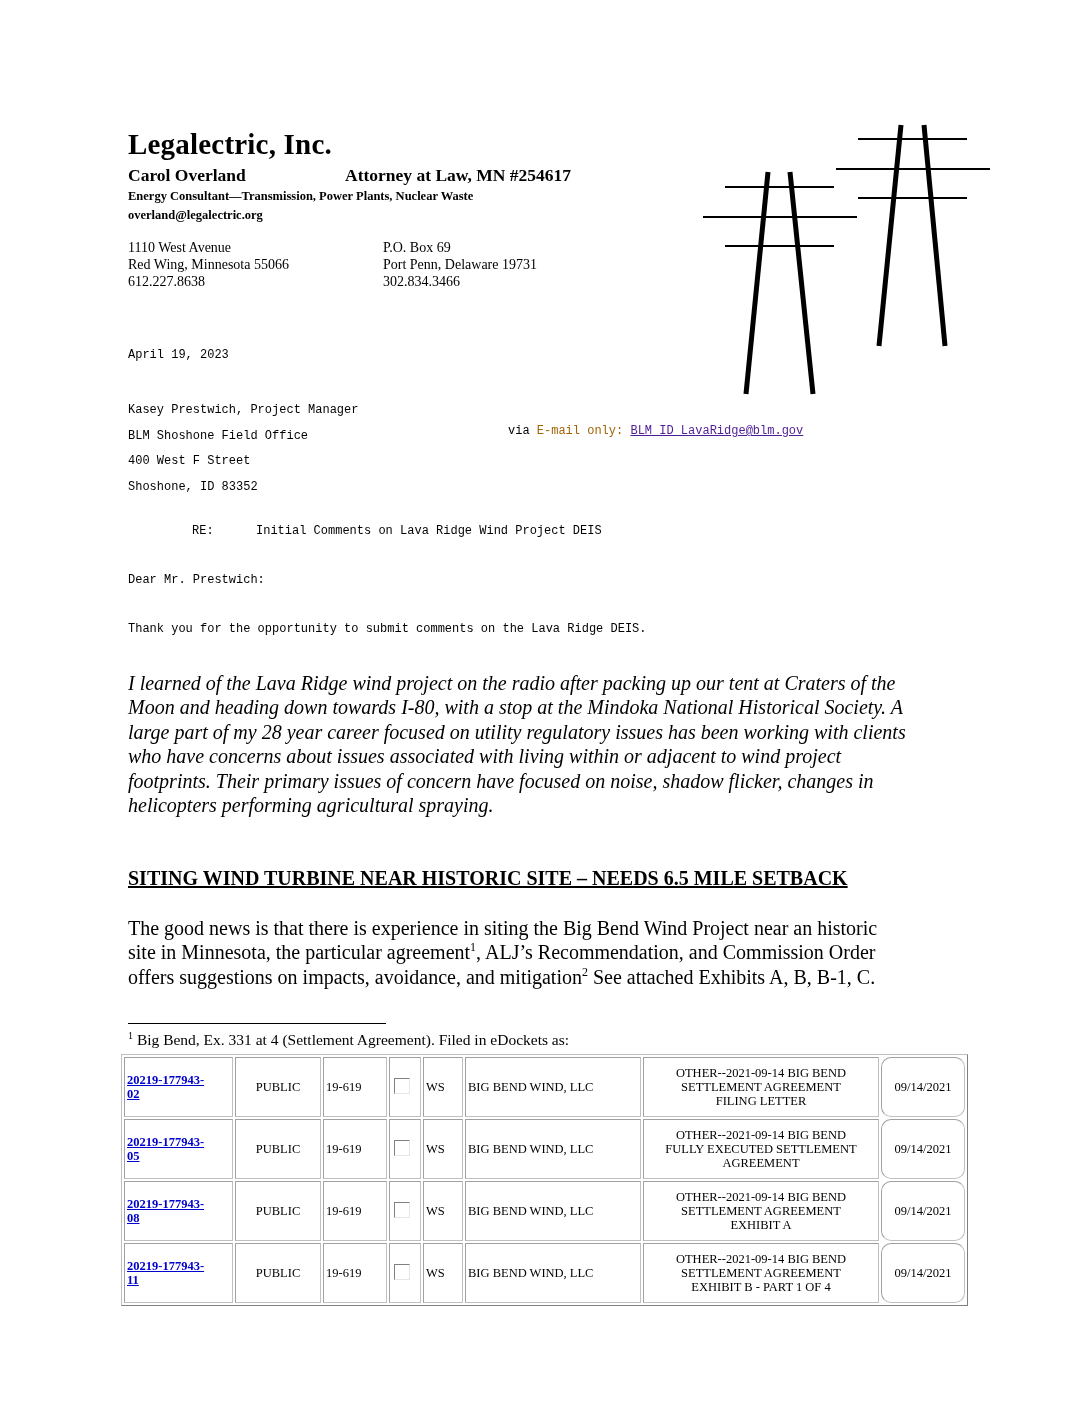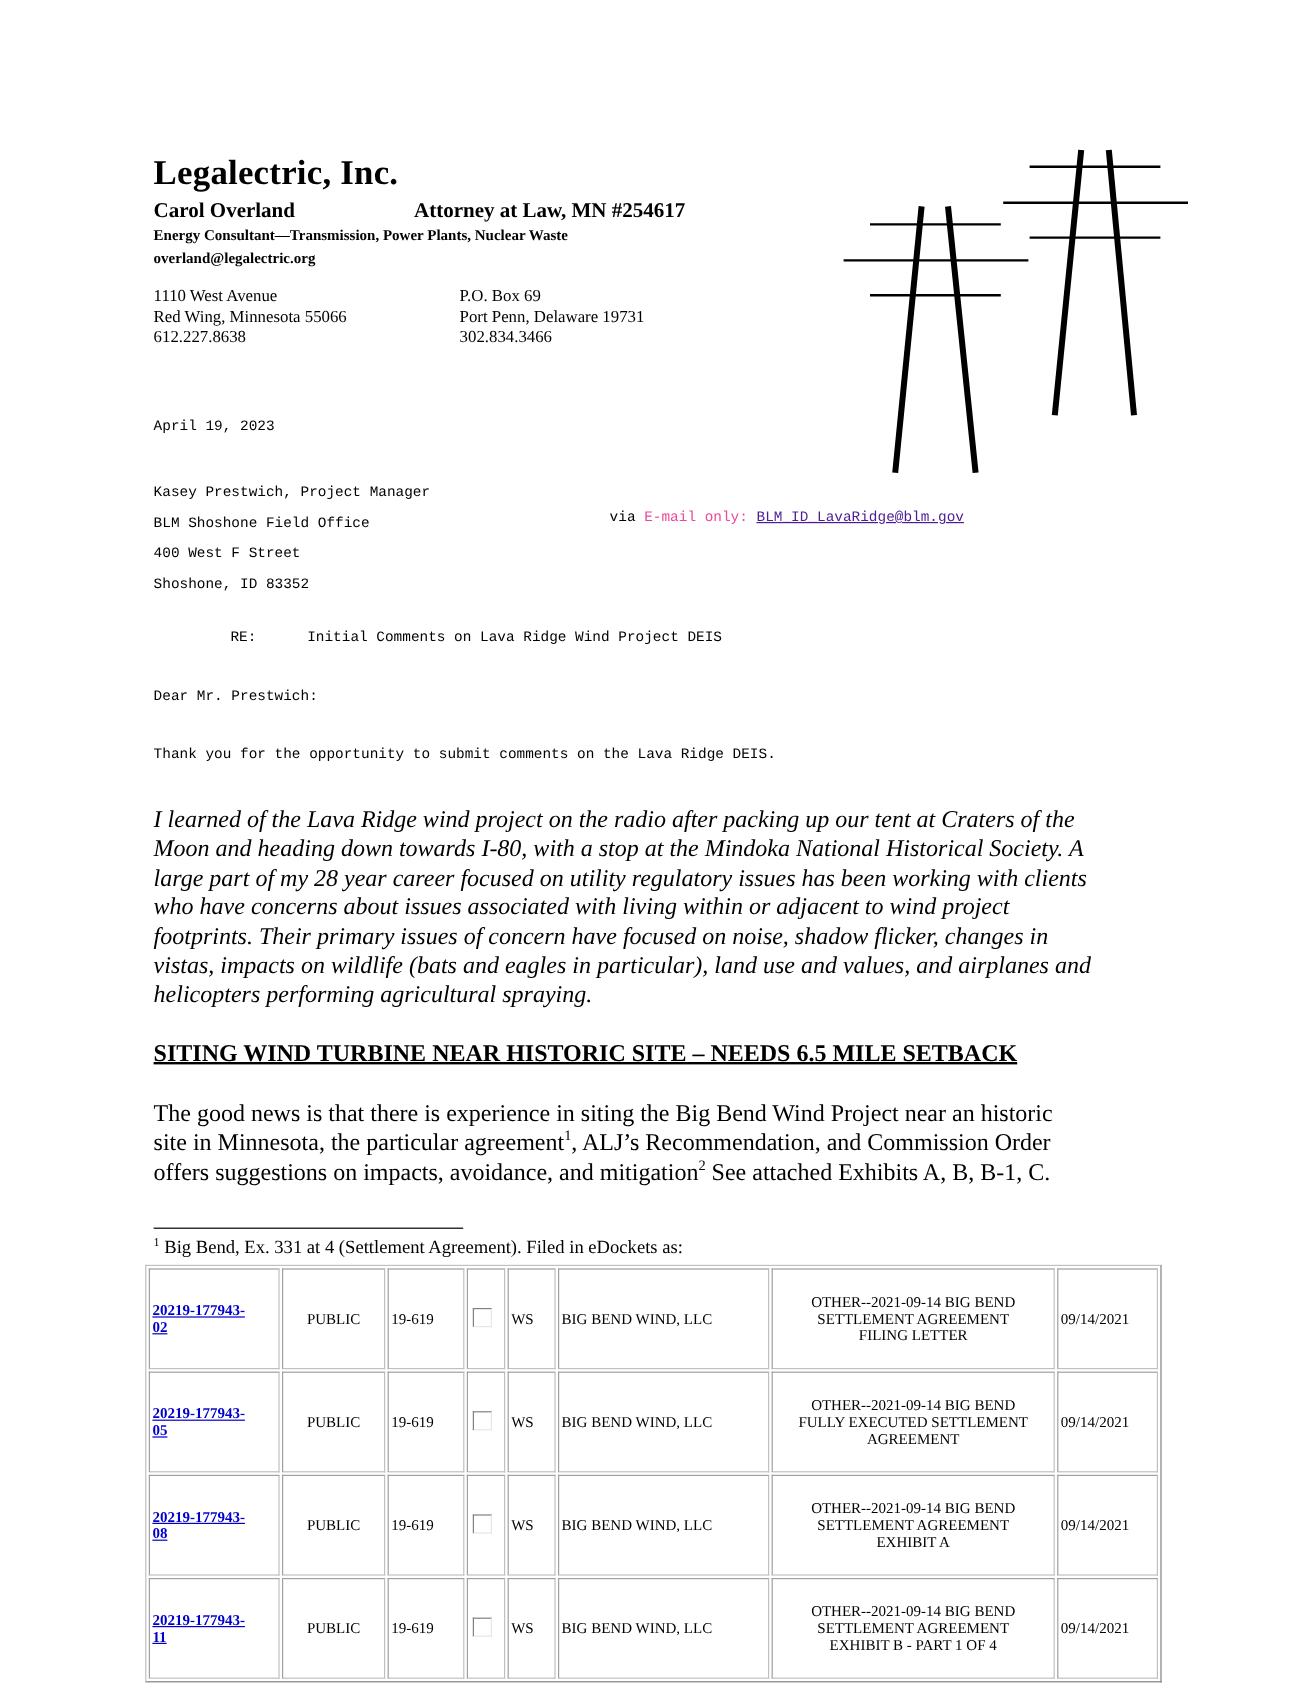--- a/index.html
+++ b/index.html
@@ -19,21 +19,21 @@
   .addr div { white-space: nowrap; }
 
   .towers { position: absolute; left: 0; top: 0; }
 
   
   .t20 { font-size: 12px; font-family: Liberation Mono, monospace; }
   .date { left: 128px; top: 348px; }
   .recip { left: 128px; top: 398px; line-height: 25.5px; }
   .recip div { white-space: nowrap; }
   .via { left: 508px; top: 424px; }
-  .via .gray { color: #ec4899; margin-top: 38px; }
+  .via .gray { color: #a16207; margin-top: 38px; }
   .via a { color: #4c1d95; text-decoration: underline; }
   .re { left: 192px; top: 524px; }
   .re-subj { left: 256px; top: 524px; }
   .salutation { left: 128px; top: 573px; }
   .thanks { left: 128px; top: 622px; }
   .para { position: absolute; left: 128px; width: 840px; font-size: 20px; line-height: 24.4px; }
   .para div { white-space: nowrap; }
   .p1 { top: 671px; font-style: italic; }
   .heading { left: 128px; top: 867px; font-size: 20px; font-weight: bold; text-decoration: underline; }
   .p2 { top: 916px; }
@@ -42,30 +42,30 @@
   .fn-rule { position: absolute; left: 128px; top: 1023px; width: 258px; height: 0; border-top: 1.5px solid #000; }
   .fn { left: 128px; top: 1031px; font-size: 15.5px; }
   .fn sup { font-size: 10px; vertical-align: 6px; }
 
   
   table.dockets { position: absolute; left: 121px; top: 1054px; width: 847px;
                   border-collapse: separate; border-spacing: 2px;
                   border: 1px solid #c0c0c0; border-right-color: #808080; border-bottom-color: #808080;
                   font-family: "Liberation Serif", serif; font-size: 12.5px; }
   table.dockets td { border: 1px solid #c0c0c0; border-top-color: #a0a0a0; border-left-color: #a0a0a0;
-                     height: 50px; padding: 16px 2px; vertical-align: middle; line-height: 14px; }
+                     height: 50px; padding: 4px 2px; vertical-align: middle; line-height: 14px; }
   td.c-id { width: 103px; font-weight: bold; }
   td.c-id a { color: #0000cc; text-decoration: underline; }
   td.c-pub { width: 80px; text-align: center; }
   td.c-dock { width: 58px; }
   td.c-chk { width: 26px; }
   td.c-ws { width: 34px; }
   td.c-co { width: 170px; }
   td.c-desc { width: 230px; text-align: center; }
-  td.c-date { text-align: left; }
+  td.c-date { text-align: center; border-radius: 10px; }
   .chk { display: inline-block; width: 14px; height: 14px; border-top: 1px solid #808080; border-left: 1px solid #808080;
          border-right: 1px solid #e6e6e6; border-bottom: 1px solid #e6e6e6; background: #fff; margin-left: 2px; }
 </style>
 </head>
 <body>
 
 <div class="abs firm">Legalectric, Inc.</div>
 <div class="abs name">Carol Overland</div>
 <div class="abs attorney">Attorney at Law, MN #254617</div>
 <div class="abs consult">Energy Consultant—Transmission, Power Plants, Nuclear Waste</div>
@@ -117,21 +117,20 @@
 
 <div class="abs t20 salutation">Dear Mr. Prestwich:</div>
 <div class="abs t20 thanks">Thank you for the opportunity to submit comments on the Lava Ridge DEIS.</div>
 
 <div class="para p1">
   <div>I learned of the Lava Ridge wind project on the radio after packing up our tent at Craters of the</div>
   <div>Moon and heading down towards I-80, with a stop at the Mindoka National Historical Society. A</div>
   <div>large part of my 28 year career focused on utility regulatory issues has been working with clients</div>
   <div>who have concerns about issues associated with living within or adjacent to wind project</div>
   <div>footprints. Their primary issues of concern have focused on noise, shadow flicker, changes in</div>
-  <div>vistas, impacts on wildlife (bats and eagles in particular), land use and values, and airplanes and</div>
   <div>helicopters performing agricultural spraying.</div>
 </div>
 
 <div class="abs heading">SITING WIND TURBINE NEAR HISTORIC SITE – NEEDS 6.5 MILE SETBACK</div>
 
 <div class="para p2">
   <div>The good news is that there is experience in siting the Big Bend Wind Project near an historic</div>
   <div><span>site in Minnesota, the particular agreement</span><sup>1</sup><span>, ALJ’s Recommendation, and Commission Order</span></div>
   <div><span>offers suggestions on impacts, avoidance, and mitigation</span><sup>2</sup><span> See attached Exhibits A, B, B-1, C.</span></div>
 </div>

